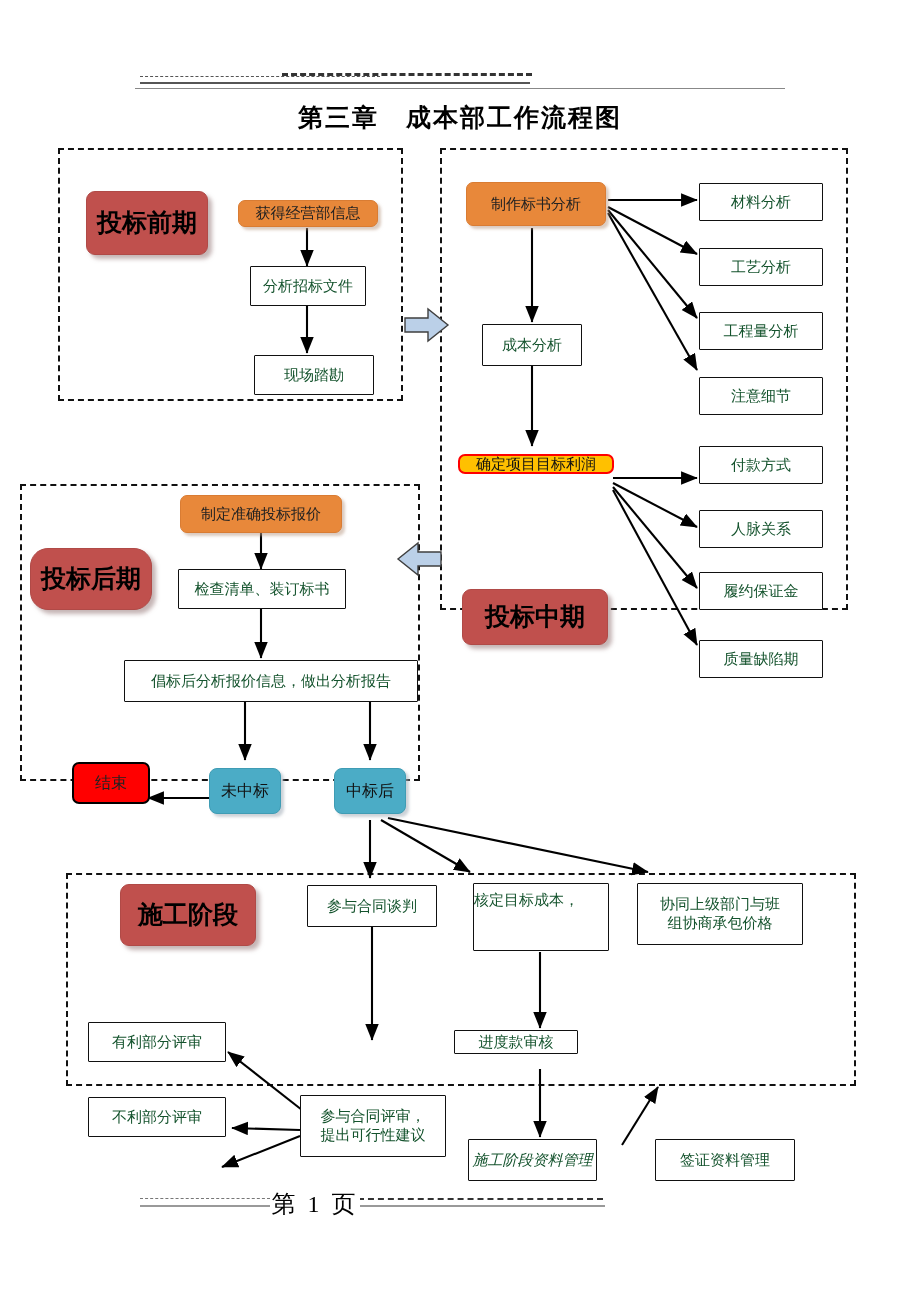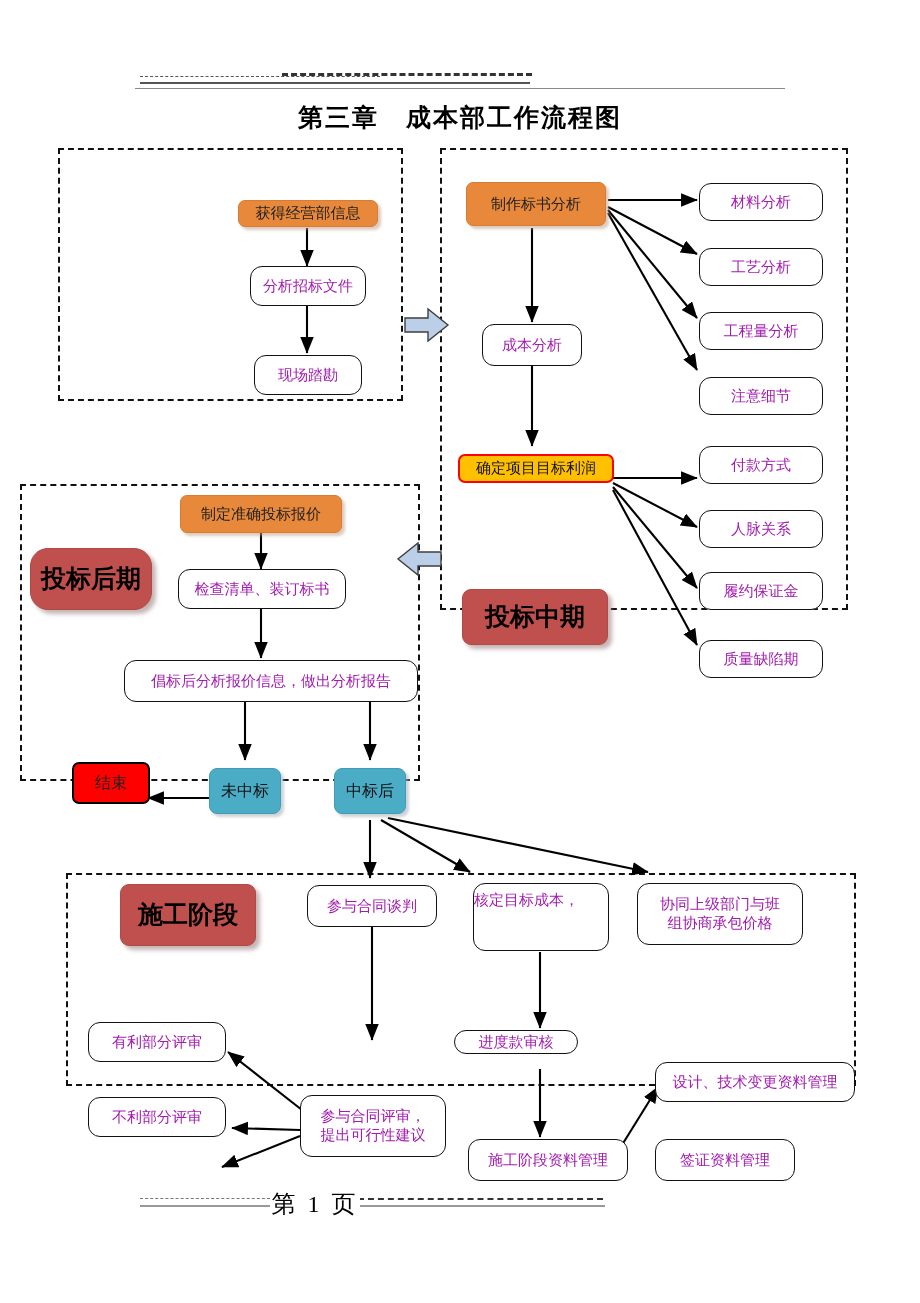--- a/index.html
+++ b/index.html
@@ -39,22 +39,22 @@
   .f1{left:58px;  top:148px; width:345px; height:253px;}
   .f2{left:440px; top:148px; width:408px; height:462px;}
   .f3{left:20px;  top:484px; width:400px; height:297px;}
   .f4{left:66px;  top:873px; width:790px; height:213px;}
 
   
   .node{position:absolute;box-sizing:border-box;display:flex;align-items:center;
         justify-content:center;text-align:center;line-height:1.25;}
 
   
-  .plain{background:#fff;border:1.6px solid #111;border-radius:12px;
-        font-size:15px;color:#a21caf;overflow:hidden;}
+  .plain{background:#fff;border:1.6px solid #111;border-radius:1px;
+        font-size:15px;color:#14532d;overflow:hidden;}
 
   
   .phase{background:#C0504D;border:1px solid #b04a47;border-radius:9px;
         font-size:25px;font-weight:bold;color:#000;
         box-shadow:4px 4px 4px rgba(150,120,120,.55);}
 
   
   .orange{background:#E8883A;border:1px solid #d97c33;border-radius:7px;
         font-size:15px;color:#222;
         box-shadow:3px 3px 3px rgba(190,160,140,.55);}
@@ -144,35 +144,36 @@
     </g>
   </svg>
 
   <svg class="blockarrow" style="left:404px;top:305px;" width="46" height="40">
     <path d="M1,13 L24,13 L24,4 L44,20 L24,36 L24,27 L1,27 Z" fill="#BBD0E8" stroke="#3F3F3F" stroke-width="1.4"></path>
   </svg>
   <svg class="blockarrow" style="left:396px;top:539px;" width="46" height="40">
     <path d="M45,13 L22,13 L22,4 L2,20 L22,36 L22,27 L45,27 Z" fill="#BBD0E8" stroke="#3F3F3F" stroke-width="1.4"></path>
   </svg>
 
+  <div class="node phase" style="left:86px;top:191px;width:122px;height:64px;">投标前期</div>
   <div class="node phase" style="left:462px;top:589px;width:146px;height:56px;">投标中期</div>
   <div class="node phase" style="left:30px;top:548px;width:122px;height:62px;border-radius:18px;">投标后期</div>
   <div class="node phase" style="left:120px;top:884px;width:136px;height:62px;">施工阶段</div>
 
   <div class="node orange" style="left:238px;top:200px;width:140px;height:27px;">获得经营部信息</div>
   <div class="node plain" style="left:250px;top:266px;width:116px;height:40px;">分析招标文件</div>
-  <div class="node plain" style="left:254px;top:355px;width:108px;height:40px;">现场踏勘</div>
+  <div class="node plain" style="left:254px;top:355px;width:120px;height:40px;">现场踏勘</div>
 
   <div class="node orange" style="left:466px;top:182px;width:140px;height:44px;">制作标书分析</div>
   <div class="node plain" style="left:699px;top:183px;width:124px;height:38px;">材料分析</div>
   <div class="node plain" style="left:699px;top:248px;width:124px;height:38px;">工艺分析</div>
   <div class="node plain" style="left:699px;top:312px;width:124px;height:38px;">工程量分析</div>
   <div class="node plain" style="left:699px;top:377px;width:124px;height:38px;">注意细节</div>
   <div class="node plain" style="left:482px;top:324px;width:100px;height:42px;">成本分析</div>
-  <div class="node yellow" style="left:458px;top:454px;width:156px;height:29px;">确定项目目标利润</div>
+  <div class="node yellow" style="left:458px;top:454px;width:156px;height:20px;">确定项目目标利润</div>
   <div class="node plain" style="left:699px;top:446px;width:124px;height:38px;">付款方式</div>
   <div class="node plain" style="left:699px;top:510px;width:124px;height:38px;">人脉关系</div>
   <div class="node plain" style="left:699px;top:572px;width:124px;height:38px;">履约保证金</div>
   <div class="node plain" style="left:699px;top:640px;width:124px;height:38px;">质量缺陷期</div>
 
   <div class="node orange" style="left:180px;top:495px;width:162px;height:38px;">制定准确投标报价</div>
   <div class="node plain" style="left:178px;top:569px;width:168px;height:40px;">检查清单、装订标书</div>
   <div class="node plain" style="left:124px;top:660px;width:294px;height:42px;">倡标后分析报价信息，做出分析报告</div>
   <div class="node teal" style="left:209px;top:768px;width:72px;height:46px;">未中标</div>
   <div class="node teal" style="left:334px;top:768px;width:72px;height:46px;">中标后</div>
@@ -185,22 +186,21 @@
     <span>核定目标成本，</span>
     <span style="color:#555;"></span>
   </div>
 
   <div class="node plain" style="left:637px;top:883px;width:166px;height:62px;flex-direction:column;">
     <span>协同上级部门与班</span>
     <span>组协商承包价格</span>
   </div>
 
   <div class="node plain" style="left:454px;top:1030px;width:124px;height:24px;">进度款审核</div>
-  <div class="node plain" style="left:468px;top:1139px;width:160px;height:42px;">施工阶段资料管理</div>
-  <div class="node plain" style="left:655px;top:1062px;width:200px;height:40px;">设计、技术变更资料管理</div>
+  <div class="node plain" style="left:468px;top:1139px;width:129px;height:42px;font-style:italic;">施工阶段资料管理</div>
   <div class="node plain" style="left:655px;top:1139px;width:140px;height:42px;">签证资料管理</div>
 
   <div class="node plain" style="left:88px;top:1022px;width:138px;height:40px;">有利部分评审</div>
   <div class="node plain" style="left:88px;top:1097px;width:138px;height:40px;">不利部分评审</div>
 
   <div class="node plain" style="left:300px;top:1095px;width:146px;height:62px;flex-direction:column;">
     <span>参与合同评审，</span>
     <span>提出可行性建议</span>
   </div>
 

